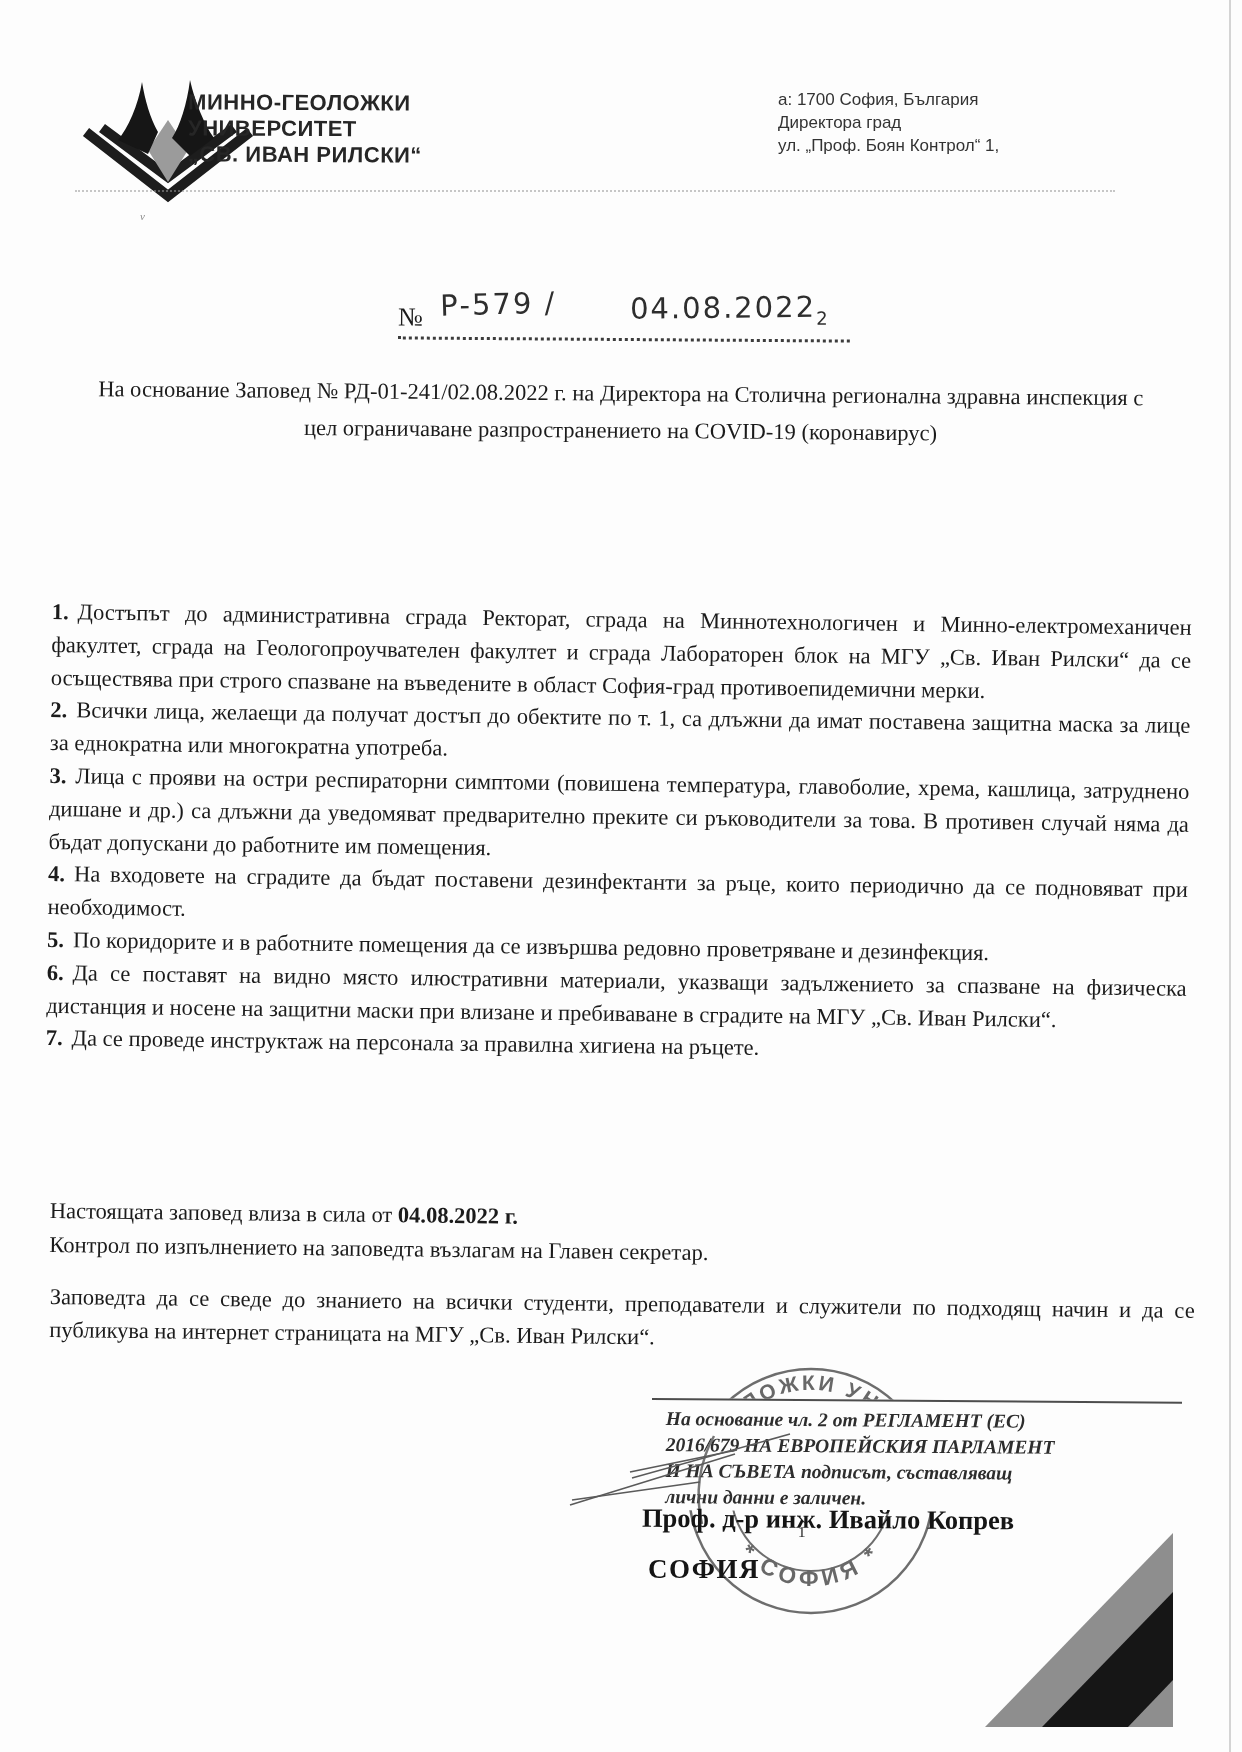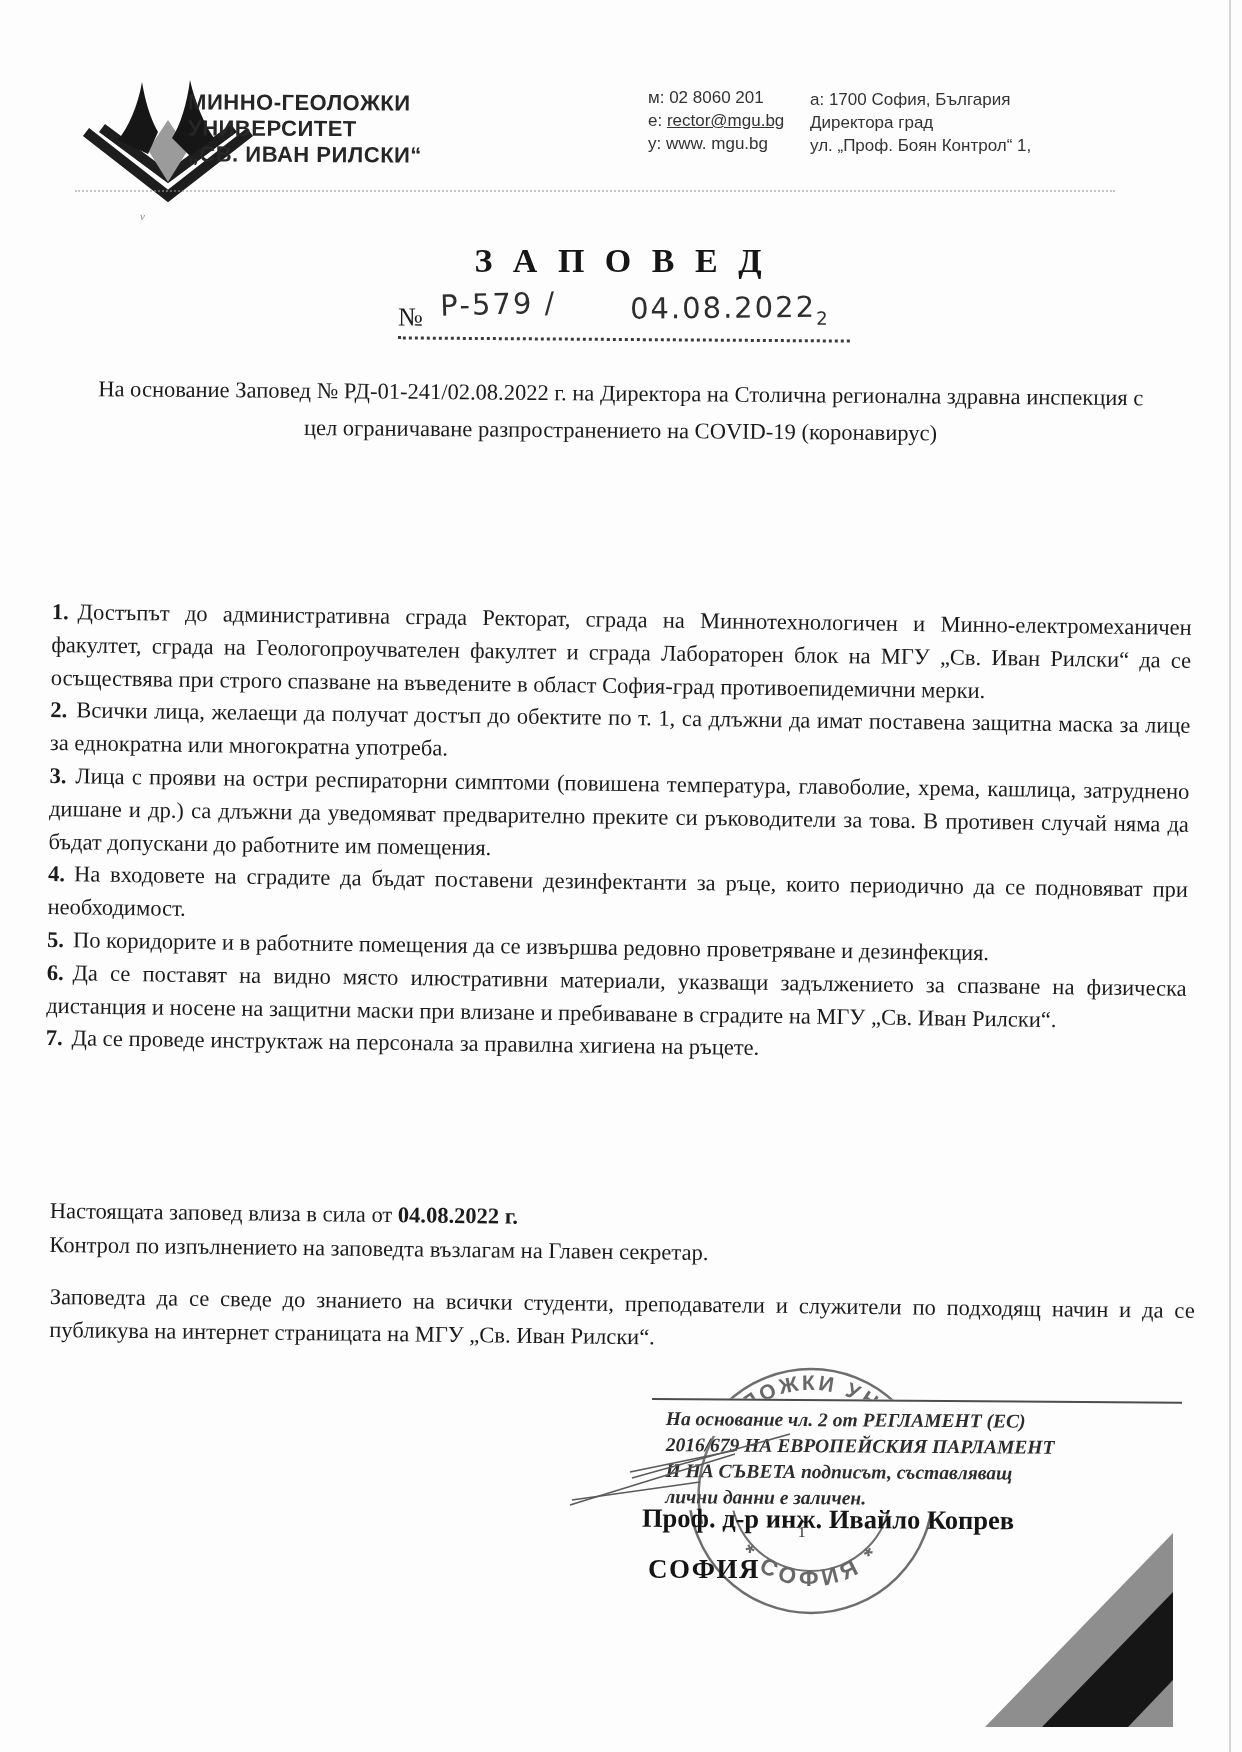--- a/index.html
+++ b/index.html
@@ -12,21 +12,21 @@
   .logo-mark{position:absolute;left:140px;top:210px;font-size:11px;color:#8a8a8a;font-style:italic;}
   .uni-name{
     position:absolute;left:188px;top:90px;
     font-family:"Liberation Sans",sans-serif;font-weight:bold;
     font-size:22px;line-height:26px;letter-spacing:.5px;color:#262626;
     transform:rotate(.3deg);
   }
   .contact{position:absolute;font-family:"Liberation Sans",sans-serif;
     font-size:17px;line-height:23px;color:#333;}
   .contact-a{left:648px;top:86px;}
-  .contact-b{left:810px;top:88px;}
+  .contact-b{left:778px;top:88px;}
   .contact .u{text-decoration:underline;}
   .head-rule{position:absolute;left:75px;top:190px;width:1040px;
     border-top:2px dotted #9a9a9a;opacity:.55;}
   
   .doc-title{position:absolute;left:0;top:242px;width:100%;text-align:center;
     font-size:34px;font-weight:bold;letter-spacing:6px;color:#161616;}
   .num-line{position:absolute;left:398px;top:292px;width:452px;height:46px;
     border-bottom:3px dotted #3c3c3c;transform:rotate(.4deg);}
   .num-sign{position:absolute;left:0;top:12px;font-size:26px;}
   .hand{font-family:"DejaVu Sans",sans-serif;color:#2e2e2e;font-size:29px;letter-spacing:2px;}
@@ -84,35 +84,29 @@
     <path d="M 112,4 C 109,28 102,50 94,62 L 112,80 L 136,62 C 126,48 117,26 112,4 Z" fill="#161616"></path>
   </svg>
   <div class="logo-mark">ν</div>
 
   <div class="uni-name">
     <div>МИННО-ГЕОЛОЖКИ</div>
     <div>УНИВЕРСИТЕТ</div>
     <div>„СВ. ИВАН РИЛСКИ“</div>
   </div>
 
-  <div class="contact contact-a">
-    <div>м: 02 8060 201</div>
-    <div><span>е: </span><span class="u">rector@mgu.bg</span></div>
-    <div>у: www. mgu.bg</div>
-  </div>
 
   <div class="contact contact-b">
     <div>а: 1700 София, България</div>
     <div>Директора град</div>
     <div>ул. „Проф. Боян Контрол“ 1,</div>
   </div>
 
   <div class="head-rule"></div>
 
-  <div class="doc-title">З А П О В Е Д</div>
 
   <div class="num-line">
     <span class="num-sign">№</span>
     <span class="hand hand-no">Р-579 /</span>
     <span class="hand hand-date"><span>04.08.2022</span><span class="hand-sub">2</span></span>
   </div>
 
   <div class="preamble">На основание Заповед № РД-01-241/02.08.2022 г. на Директора на Столична регионална здравна инспекция с цел ограничаване разпространението на COVID-19 (коронавирус)</div>
 
 

